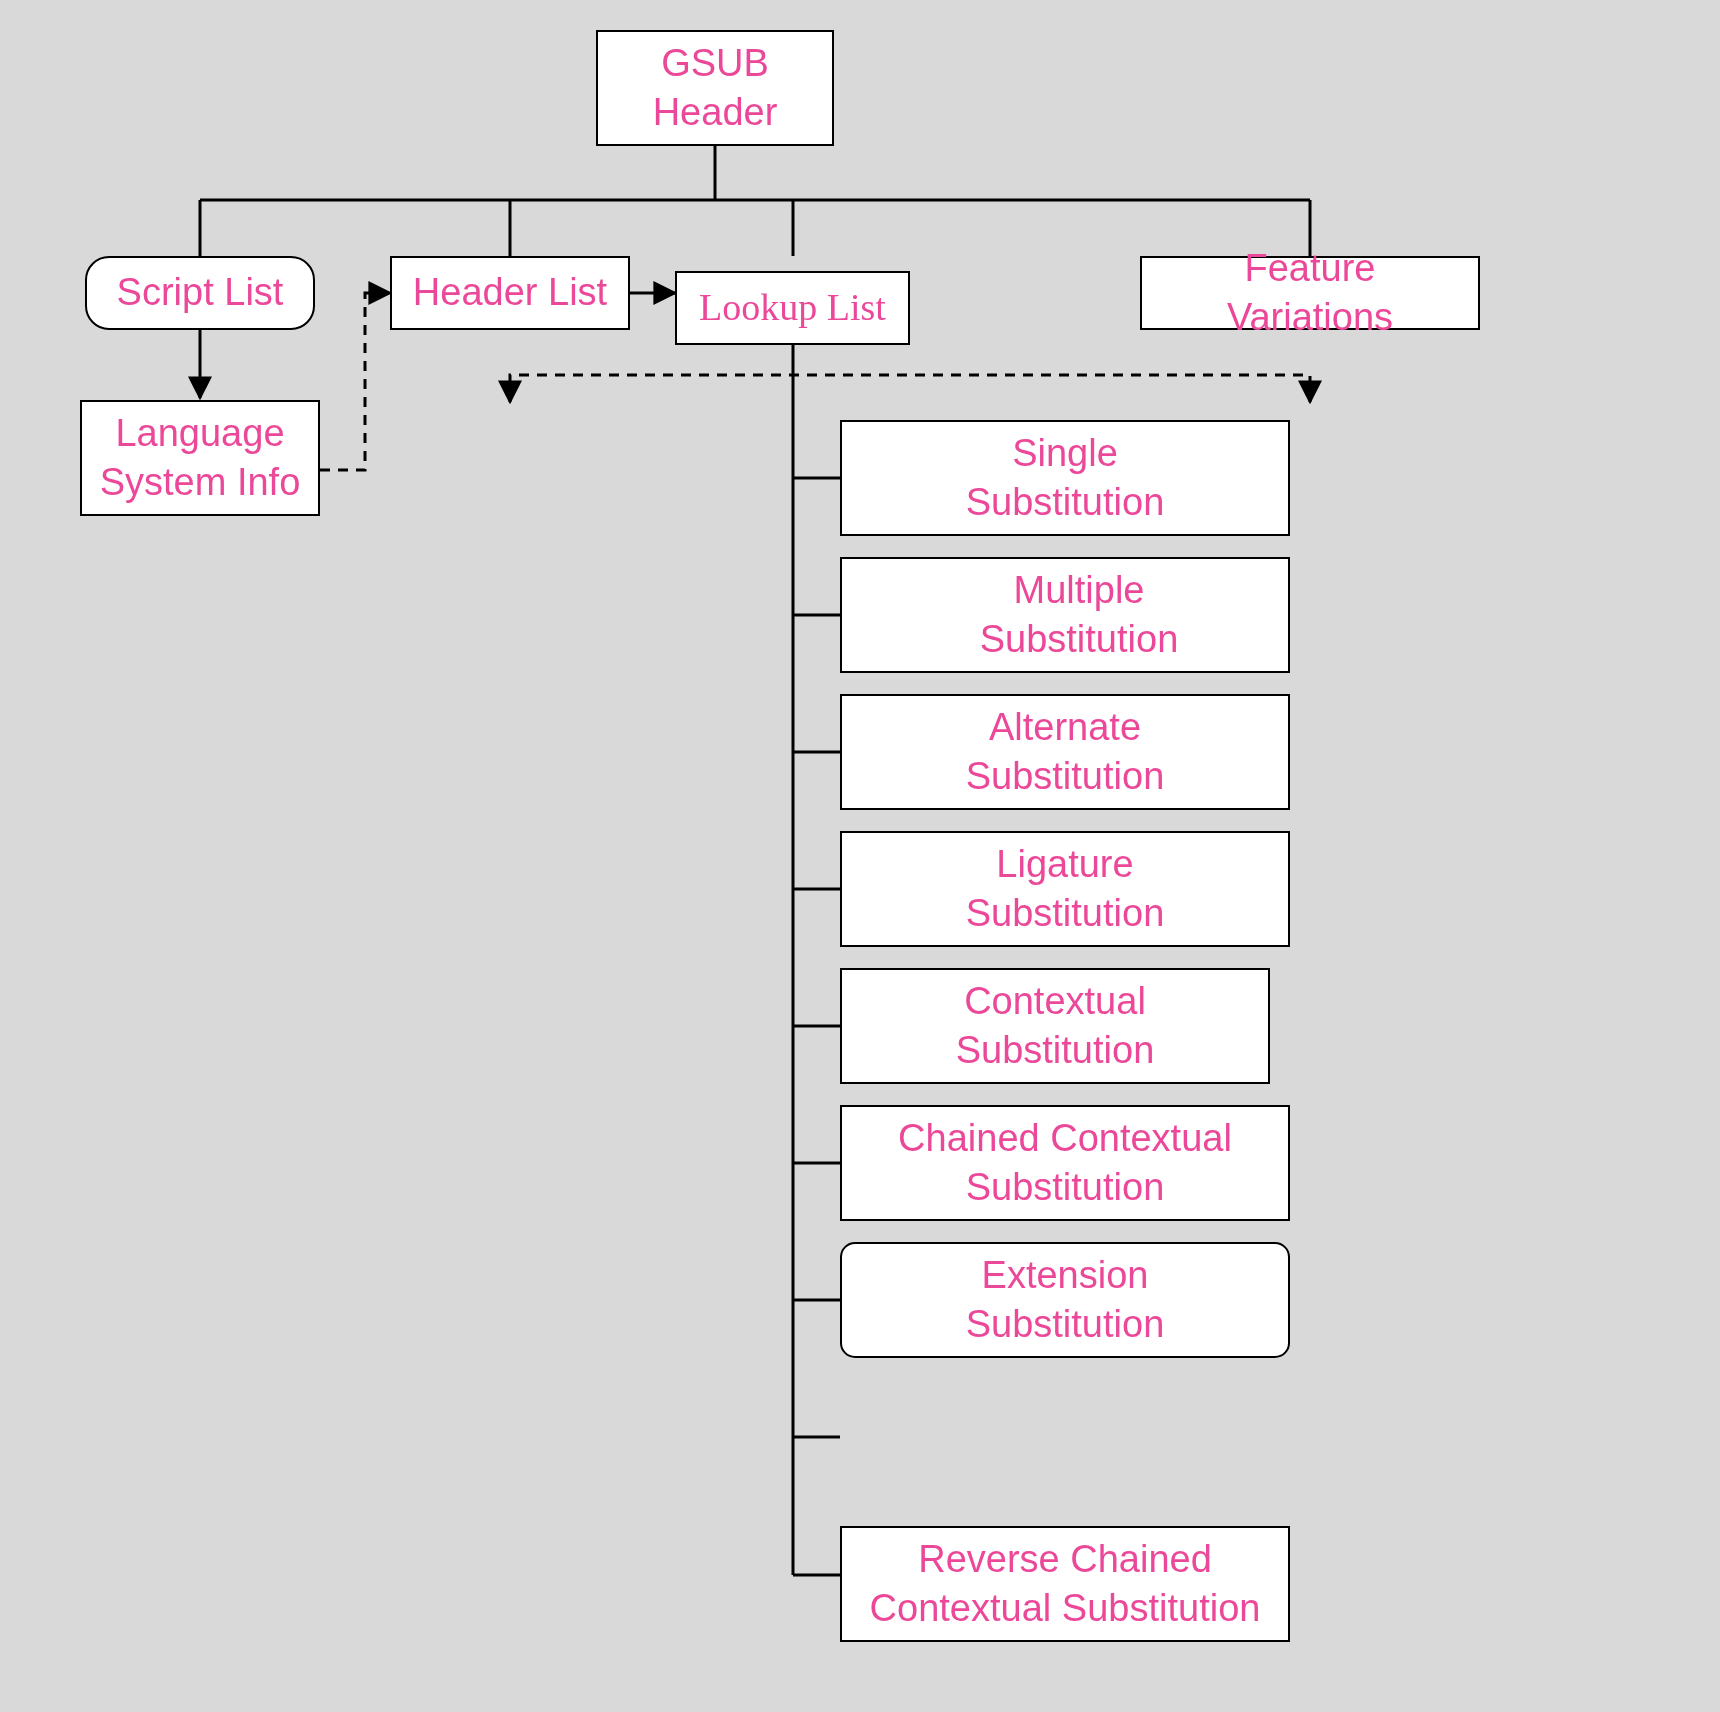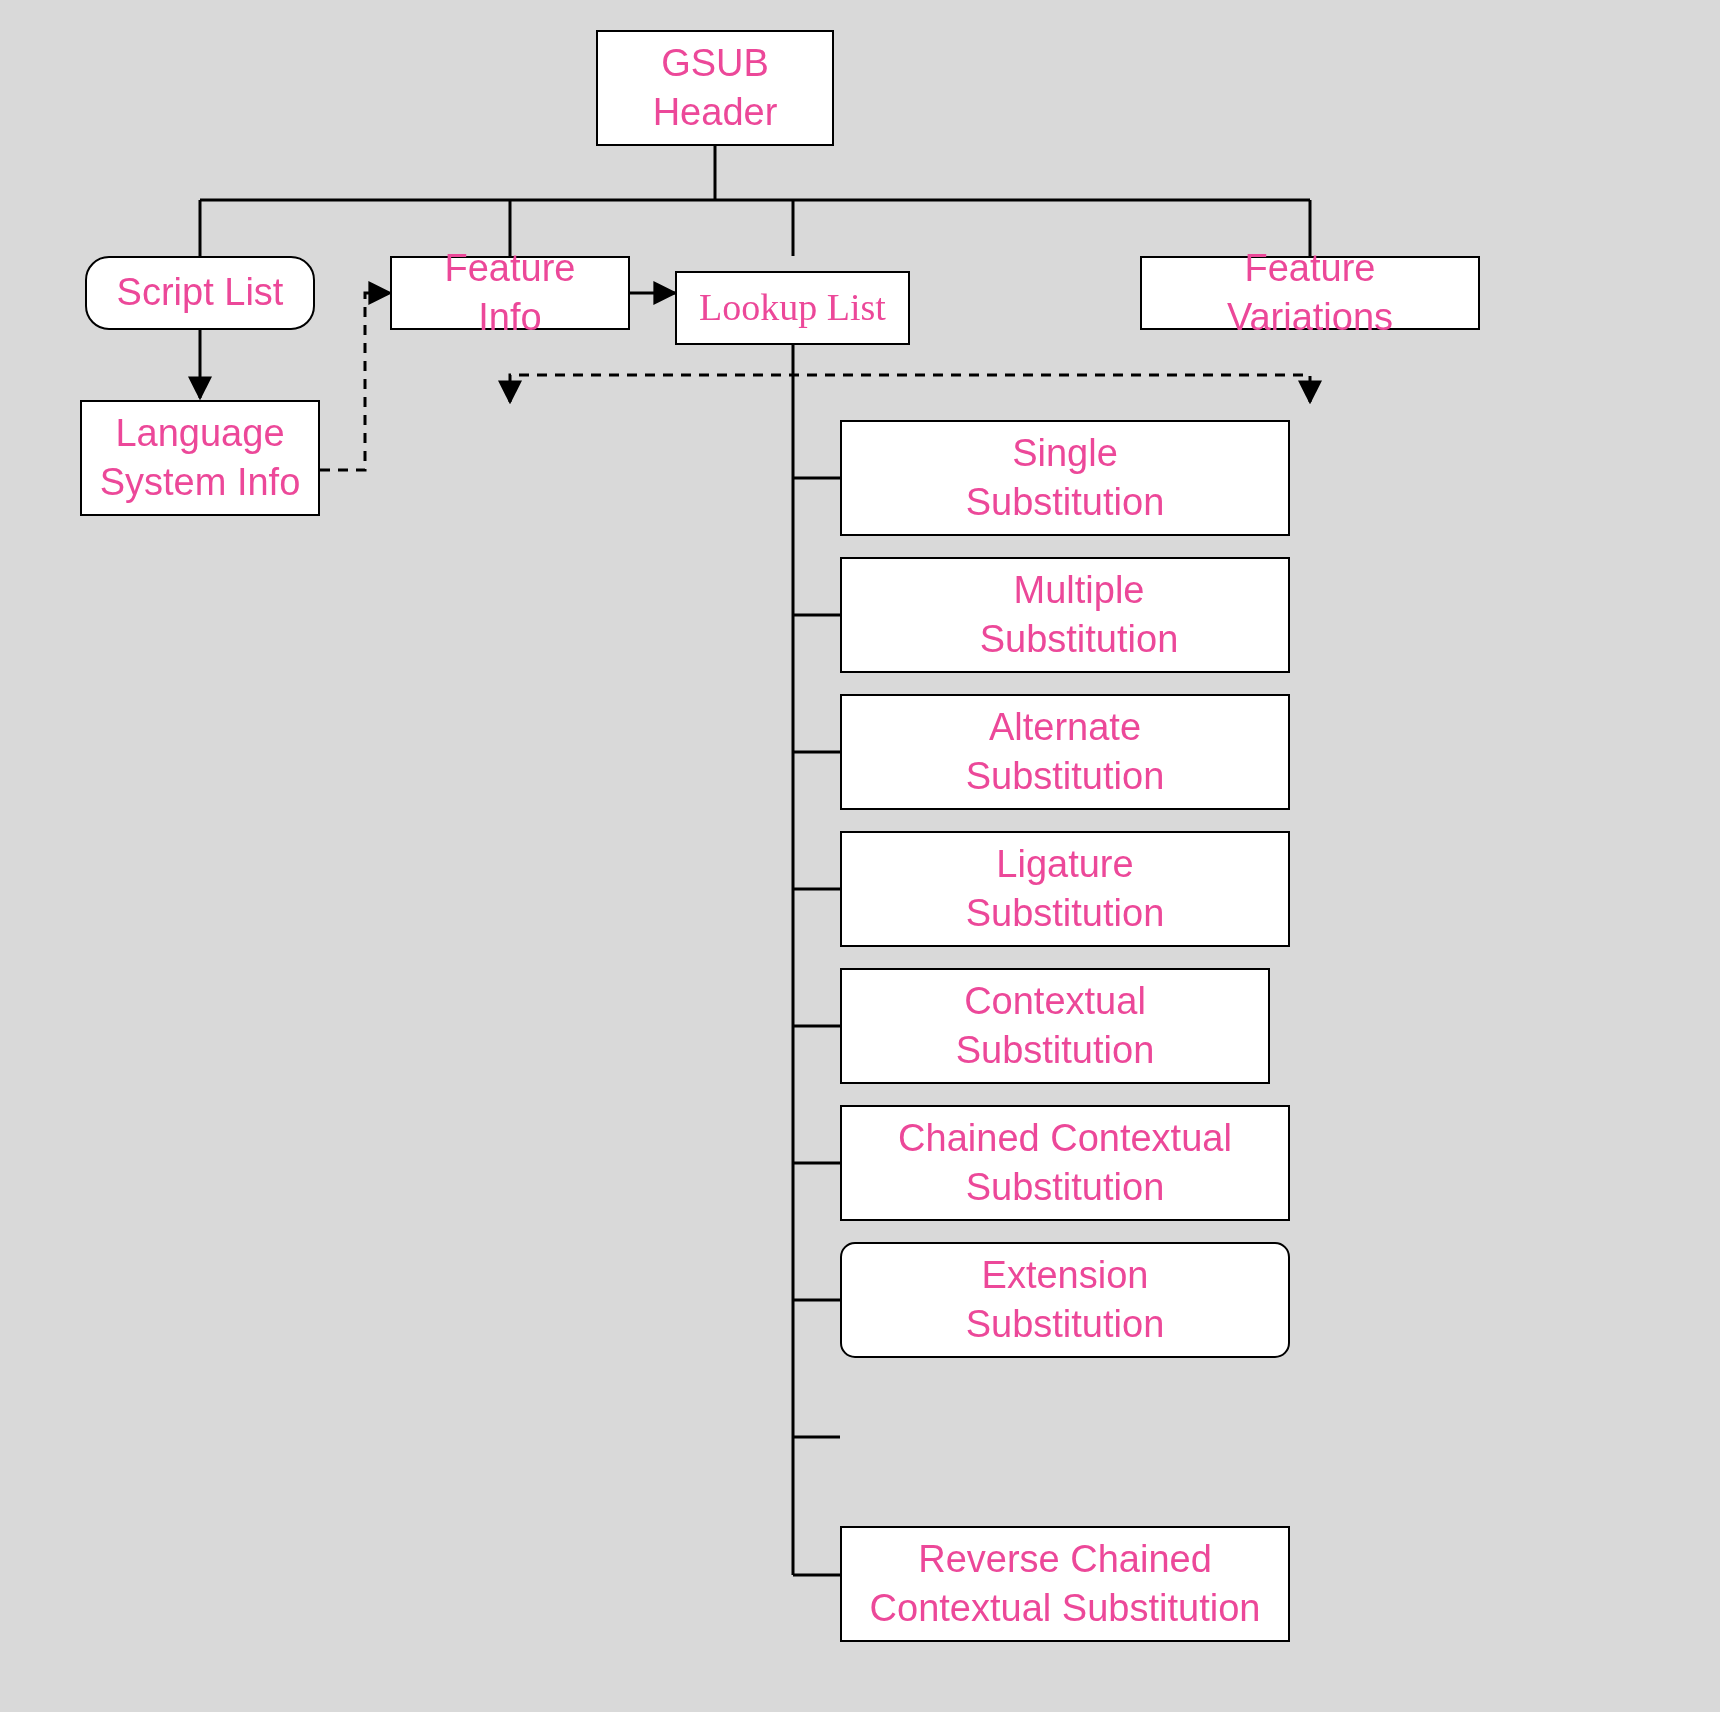--- a/index.html
+++ b/index.html
@@ -79,21 +79,21 @@
 
 <div class="box" style="left:596px; top:30px; width:238px; height:116px;">
   <span>GSUB<br>Header</span>
 </div>
 
 <div class="box" style="left:85px; top:256px; width:230px; height:74px;border-radius:24px;">
   <span>Script List</span>
 </div>
 
 <div class="box" style="left:390px; top:256px; width:240px; height:74px;">
-  <span>Feature Info</span>
+  <span>Header List</span>
 </div>
 
 <div class="box" style="left:675px; top:271px; width:235px; height:74px;font-family:Liberation Serif, serif;">
   <span>Lookup List</span>
 </div>
 
 <div class="box" style="left:1140px; top:256px; width:340px; height:74px;">
   <span>Feature Variations</span>
 </div>
 

